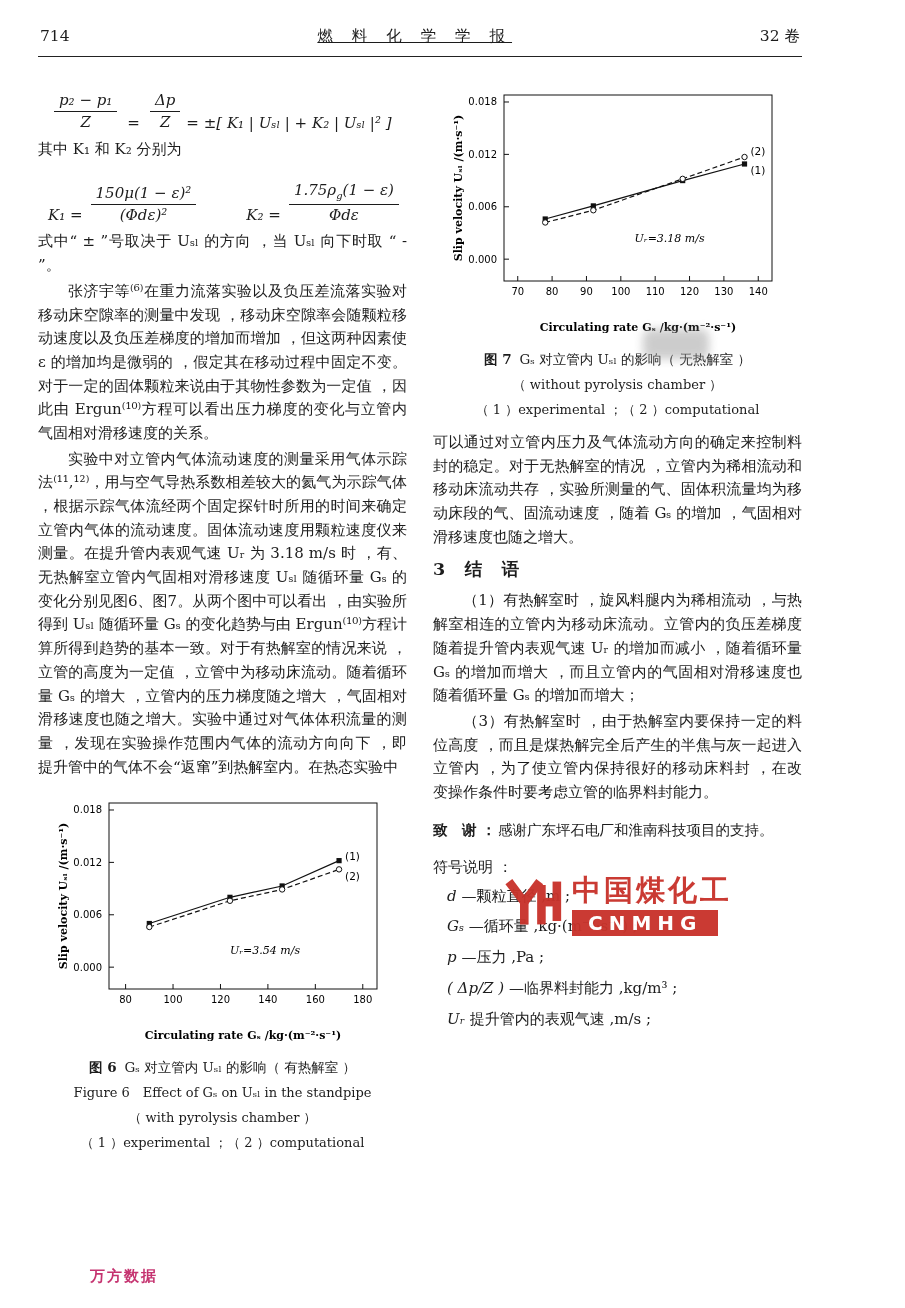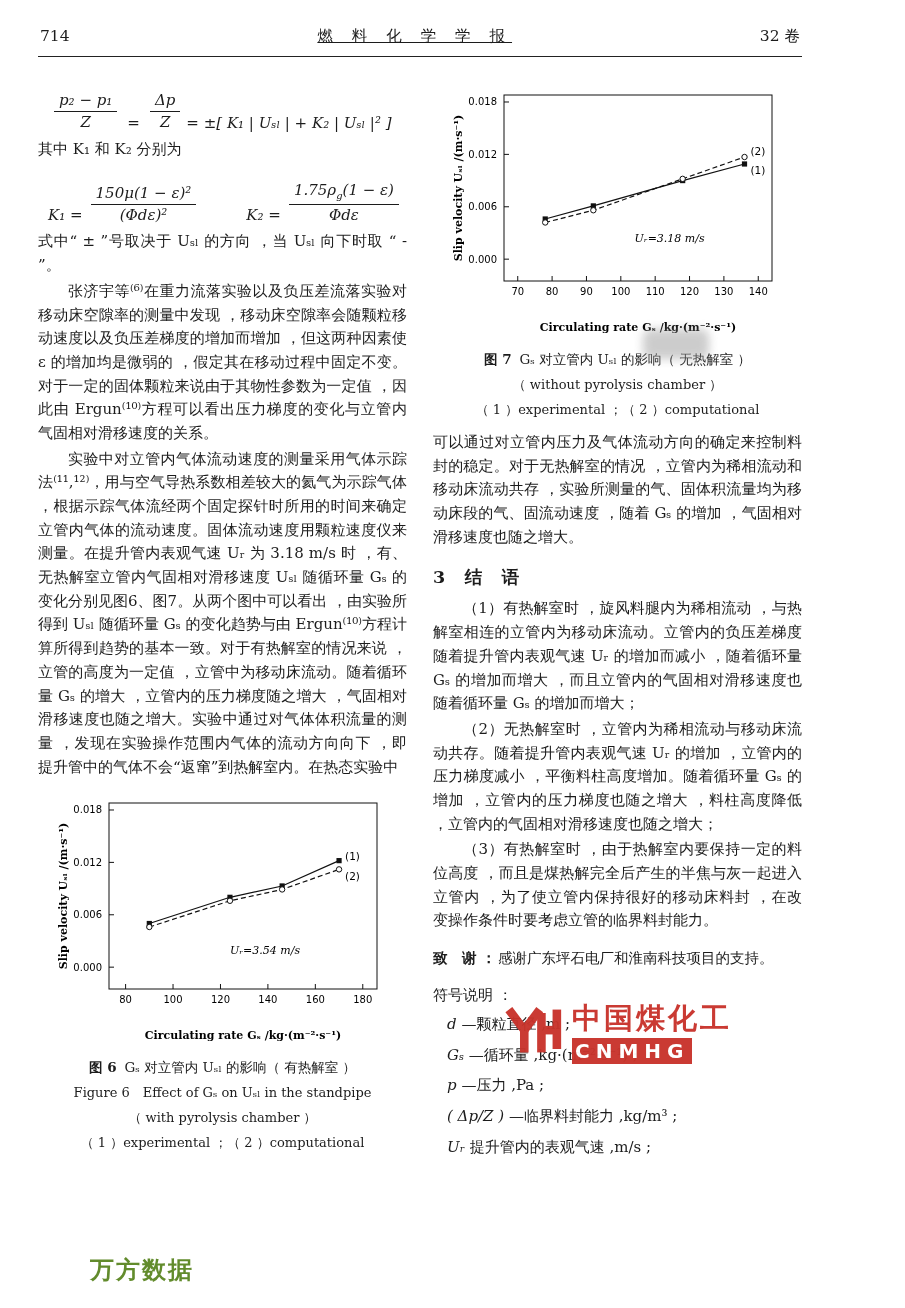--- a/index.html
+++ b/index.html
@@ -17,47 +17,47 @@
   
   .eq-row{display:flex;align-items:flex-end;font-size:15px;font-style:italic;margin:20px 0 6px;padding-left:10px;}
   .frac{display:inline-flex;flex-direction:column;align-items:center;margin:0 6px;line-height:1.25;}
   .frac .num{display:block;padding:0 5px 1px;border-bottom:1px solid #1c1c1c;text-align:center;}
   .frac .den{display:block;padding-top:1px;text-align:center;}
   .eqop{margin:0 4px;}
   .eqlhs{margin-right:2px;}
   .eqspace{display:inline-block;width:44px;}
   sub{font-size:10px;}
   
-  h2{font-size:17.5px;font-weight:bold;margin:16px 0 8px;letter-spacing:1px;}
+  h2{font-size:17.5px;font-weight:bold;margin:8px 0 8px;letter-spacing:1px;}
   
   figure{margin:14px 0 0;text-align:center;position:relative;}
   figcaption{margin-top:10px;}
   .cap-zh{font-size:13.5px;margin:6px 0;}
   .cap-zh b{margin-right:8px;}
   .cap-en{font-size:13px;margin:7px 0;}
   .chart{display:inline-block;}
   
   .ack{font-size:14.5px;margin-top:14px;}
   .ack b{margin-right:2px;}
   .sym-title{font-size:15px;font-weight:normal;margin-top:16px;}
   .symbol-list{position:relative;margin-top:6px;}
   .sym-row{font-size:15px;line-height:1.45;margin:9px 0;padding-left:14px;}
   .sym-row i{font-family:"DejaVu Serif",serif;}
   
   .wm-red{position:absolute;left:69px;top:-12px;display:flex;align-items:flex-start;gap:10px;pointer-events:none;opacity:.96;}
   .wm-zh{color:#c8332b;font-size:29px;font-weight:bold;letter-spacing:3px;white-space:nowrap;
          font-family:"DejaVu Sans","Liberation Sans",sans-serif;line-height:1.15;}
   .wm-en{display:inline-block;background:#c8332b;color:#fff;font-weight:bold;font-size:20px;
-         letter-spacing:6px;padding:1px 3px;margin-top:3px;
+         letter-spacing:6px;padding:1px 16px;margin-top:3px;
          font-family:"DejaVu Sans","Liberation Sans",sans-serif;}
   
   .smudge{position:absolute;left:57%;top:73%;width:66px;height:30px;background:#9a9a9a;
           opacity:.5;filter:blur(5px);border-radius:8px;}
   
-  .wanfang{position:absolute;left:90px;bottom:22px;font-size:24px;letter-spacing:2px;color:#4d7c0f;
+  .wanfang{position:absolute;left:90px;bottom:22px;font-size:15px;letter-spacing:2px;color:#be185d;
            font-weight:bold;font-family:"DejaVu Sans","Liberation Sans",sans-serif;opacity:.88;}
 </style>
 </head>
 <body>
 
 <div class="page">
 
   <div class="hdr">
     <span>714</span>
     <span class="journal">燃 料 化 学 学 报</span>
@@ -200,21 +200,20 @@
           <div class="cap-en">（ without pyrolysis chamber ）</div>
           <div class="cap-en">（ 1 ）experimental ；（ 2 ）computational</div>
         </figcaption>
       </figure>
 
       <p style="margin-top:12px;">可以通过对立管内压力及气体流动方向的确定来控制料封的稳定。对于无热解室的情况 ，立管内为稀相流动和移动床流动共存 ，实验所测量的气、固体积流量均为移动床段的气、固流动速度 ，随着 Gₛ 的增加 ，气固相对滑移速度也随之增大。</p>
 
       <h2>3　结　语</h2>
 
       <p class="indent">（1）有热解室时 ，旋风料腿内为稀相流动 ，与热解室相连的立管内为移动床流动。立管内的负压差梯度随着提升管内表观气速 Uᵣ 的增加而减小 ，随着循环量 Gₛ 的增加而增大 ，而且立管内的气固相对滑移速度也随着循环量 Gₛ 的增加而增大；</p>
-      <p class="indent">（2）无热解室时 ，立管内为稀相流动与移动床流动共存。随着提升管内表观气速 Uᵣ 的增加 ，立管内的压力梯度减小 ，平衡料柱高度增加。随着循环量 Gₛ 的增加 ，立管内的压力梯度也随之增大 ，料柱高度降低 ，立管内的气固相对滑移速度也随之增大；</p>
       <p class="indent">（3）有热解室时 ，由于热解室内要保持一定的料位高度 ，而且是煤热解完全后产生的半焦与灰一起进入立管内 ，为了使立管内保持很好的移动床料封 ，在改变操作条件时要考虑立管的临界料封能力。</p>
 
       <p class="ack"><b>致　谢 ：</b><span>感谢广东坪石电厂和淮南科技项目的支持。</span></p>
 
       <div class="sym-title">符号说明 ：</div>
 
       <div class="symbol-list">
         <div class="sym-row"><i>d</i><span> —颗粒直径 ,m ;</span></div>
         <div class="sym-row"><i>Gₛ</i><span> —循环量 ,kg·(m⁻²·s⁻¹) ;</span></div>
         <div class="sym-row"><i>p</i><span> —压力 ,Pa ;</span></div>

